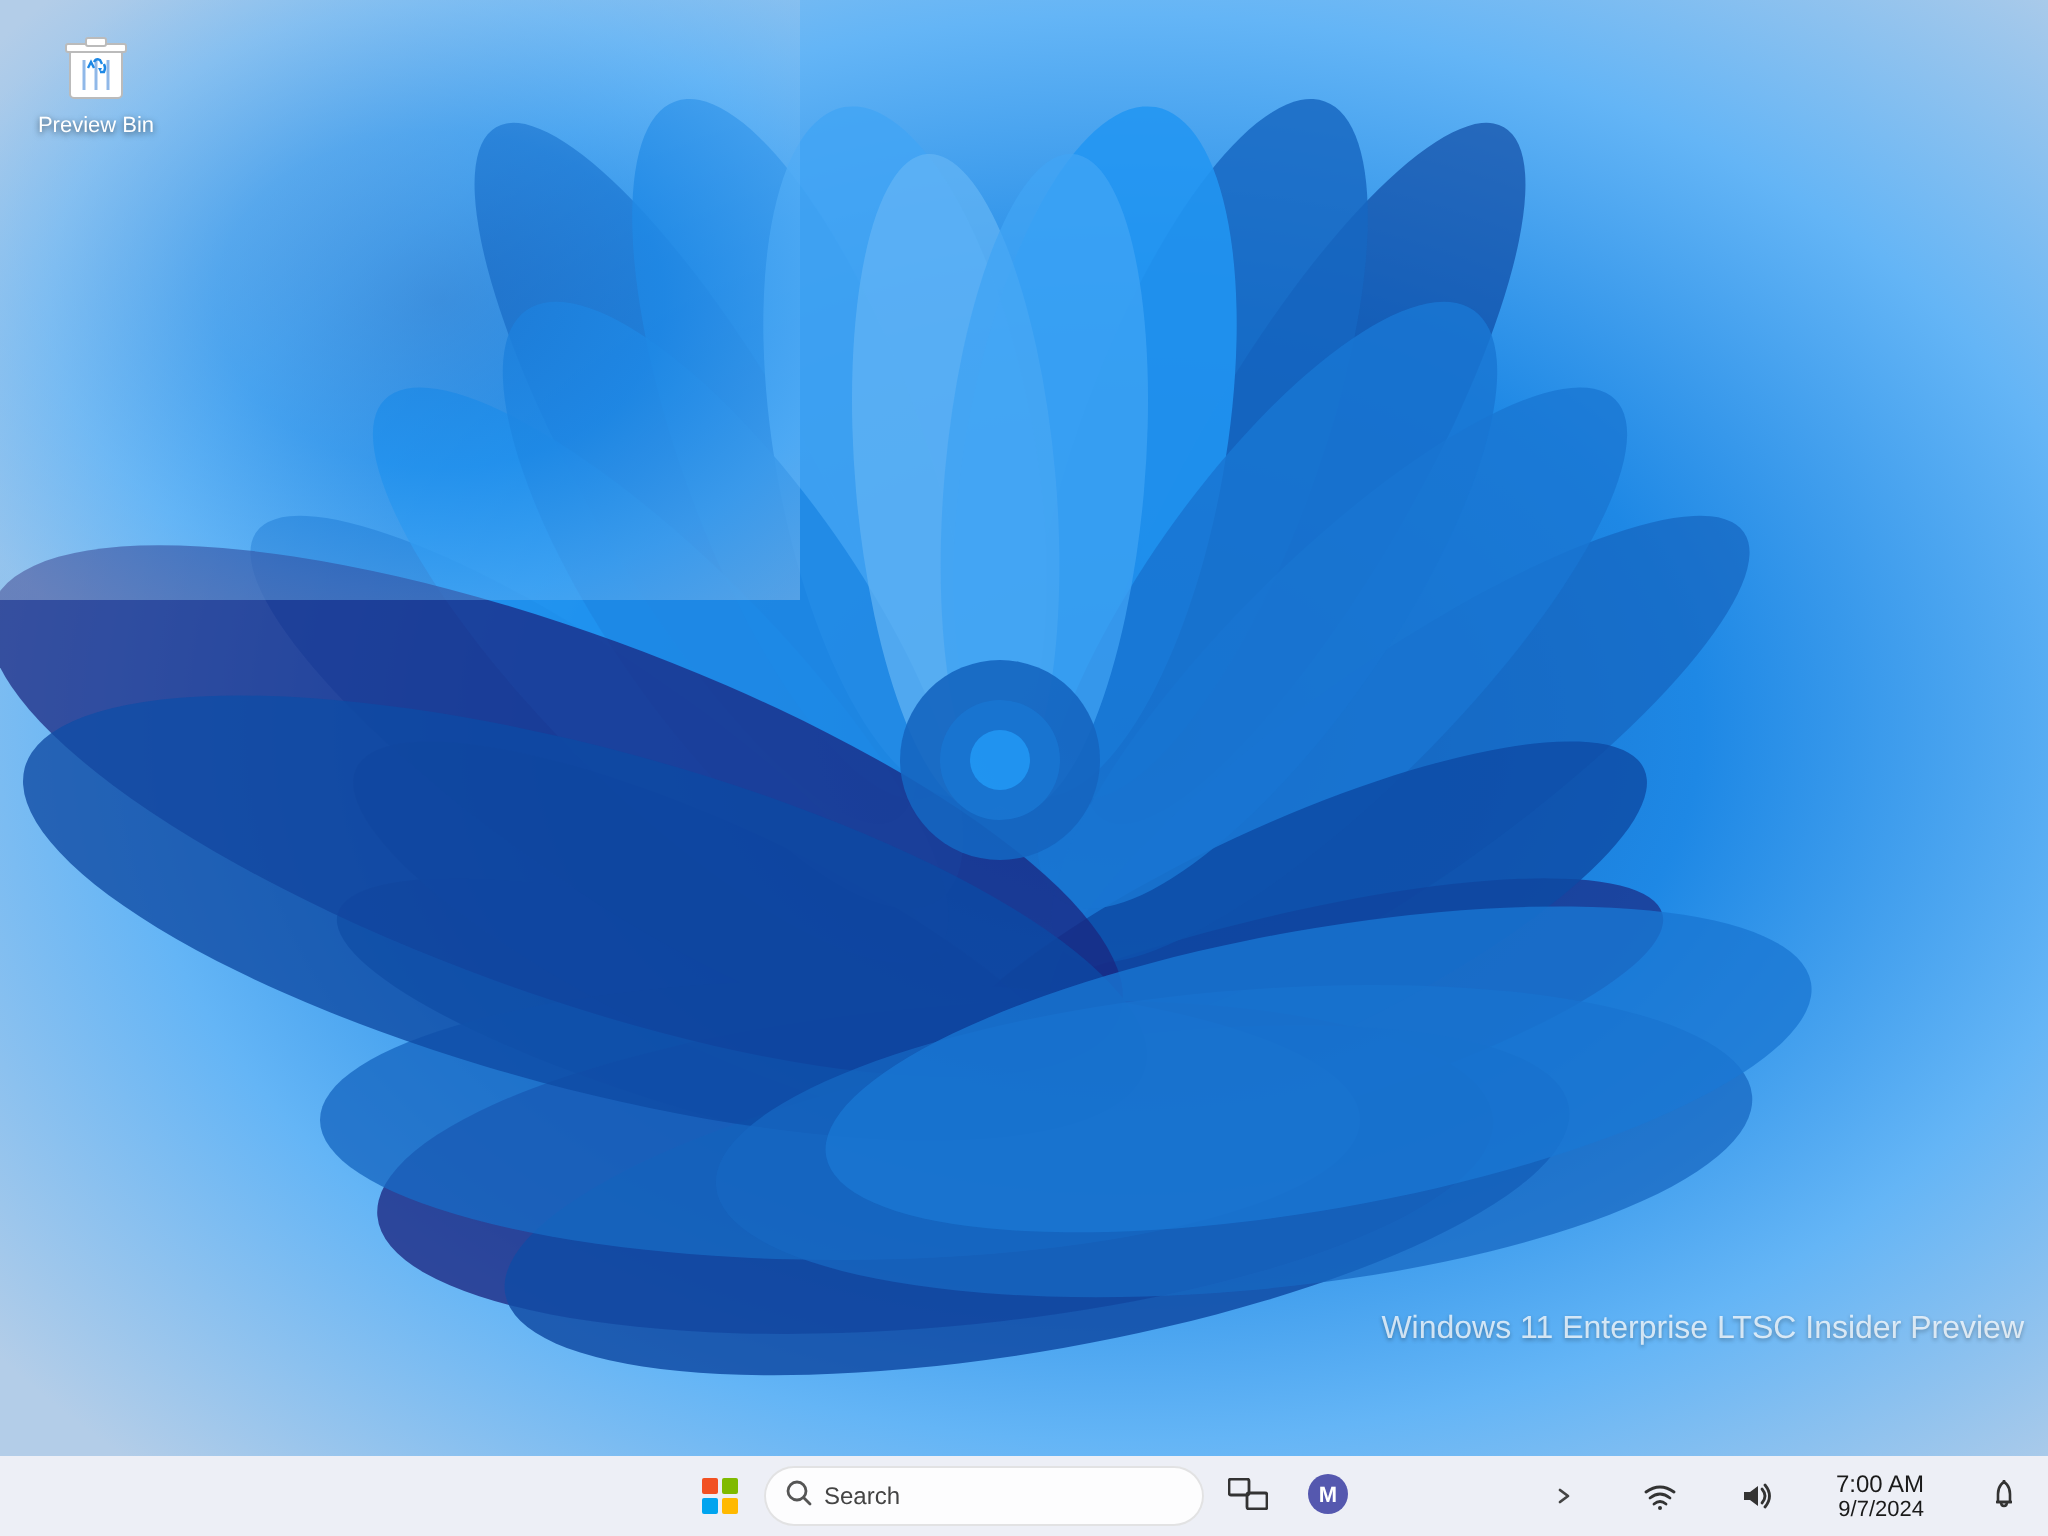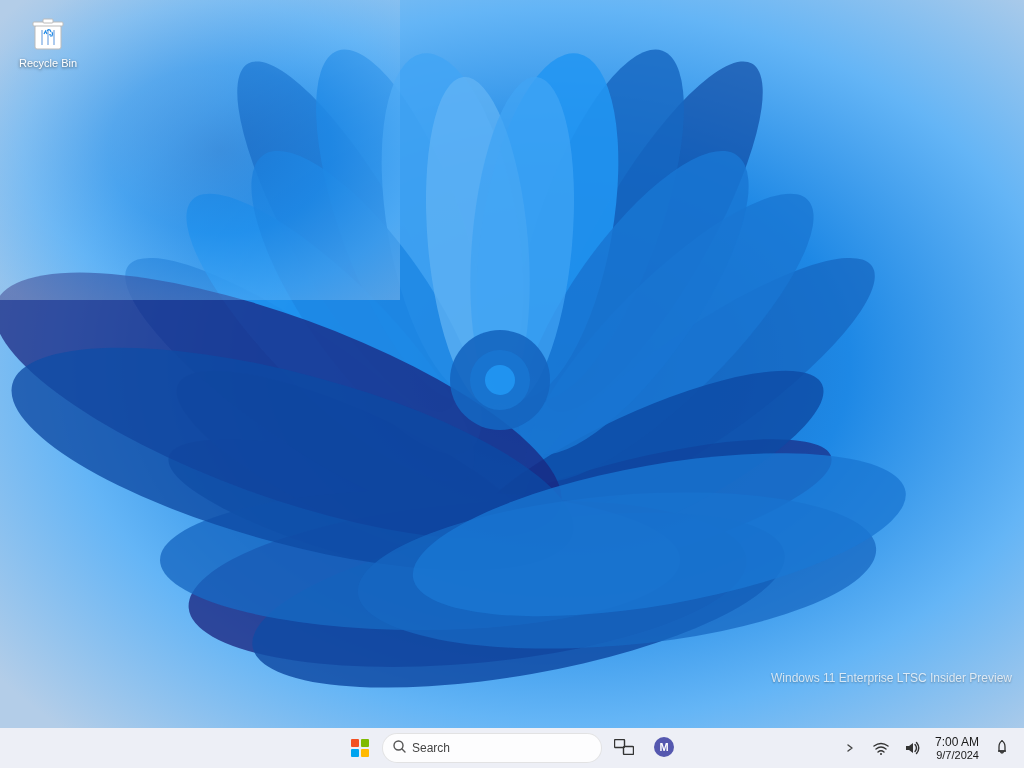--- a/index.html
+++ b/index.html
@@ -52,25 +52,25 @@
       color: white;
       font-size: 11px;
       text-align: center;
       text-shadow: 0 1px 3px rgba(0,0,0,0.6);
       line-height: 1.3;
     }
 
     
     #watermark {
       position: absolute;
-      bottom: 40px;
+      bottom: 50px;
       right: 12px;
       text-align: center;
       color: rgba(255,255,255,0.75);
-      font-size: 12px;
+      font-size: 16px;
       line-height: 1.6;
       text-shadow: 0 1px 2px rgba(0,0,0,0.3);
     }
 
     
     #taskbar {
       width: 1024px;
       height: 40px;
       background: rgba(235, 238, 245, 0.92);
       backdrop-filter: blur(20px);
@@ -154,21 +154,21 @@
     }
     .search-text {
       font-size: 12px;
       color: #444;
     }
 
     
     #system-tray {
       display: flex;
       align-items: center;
-      gap: 3px;
+      gap: 20px;
     }
 
     .tray-icon {
       width: 28px;
       height: 28px;
       border-radius: 4px;
       display: flex;
       align-items: center;
       justify-content: center;
       cursor: pointer;
@@ -275,21 +275,21 @@
         <rect x="4" y="10" width="30" height="4" rx="1" fill="white" stroke="#bbb" stroke-width="1"></rect>
 
         <rect x="14" y="7" width="10" height="4" rx="1" fill="white" stroke="#bbb" stroke-width="1"></rect>
 
         <path d="M15 22 L16.5 19 L18 22" stroke="#1e88e5" stroke-width="1.2" fill="none"></path>
         <path d="M18 19 Q19 17 21 18 L22 20" stroke="#1e88e5" stroke-width="1.2" fill="none"></path>
         <path d="M21 24 L20 22 L22 22 Z" fill="#1e88e5"></path>
         <path d="M23 20 Q24 22 23 24 L21 24" stroke="#1e88e5" stroke-width="1.2" fill="none"></path>
       </svg>
     </div>
-    <span class="icon-label">Recycle Bin</span>
+    <span class="icon-label">Preview Bin</span>
   </div>
 
   <div id="watermark">
     <div>Windows 11 Enterprise LTSC Insider Preview</div>
   </div>
 </div>
 
 <div id="taskbar">
 
   <div id="taskbar-left"></div>

